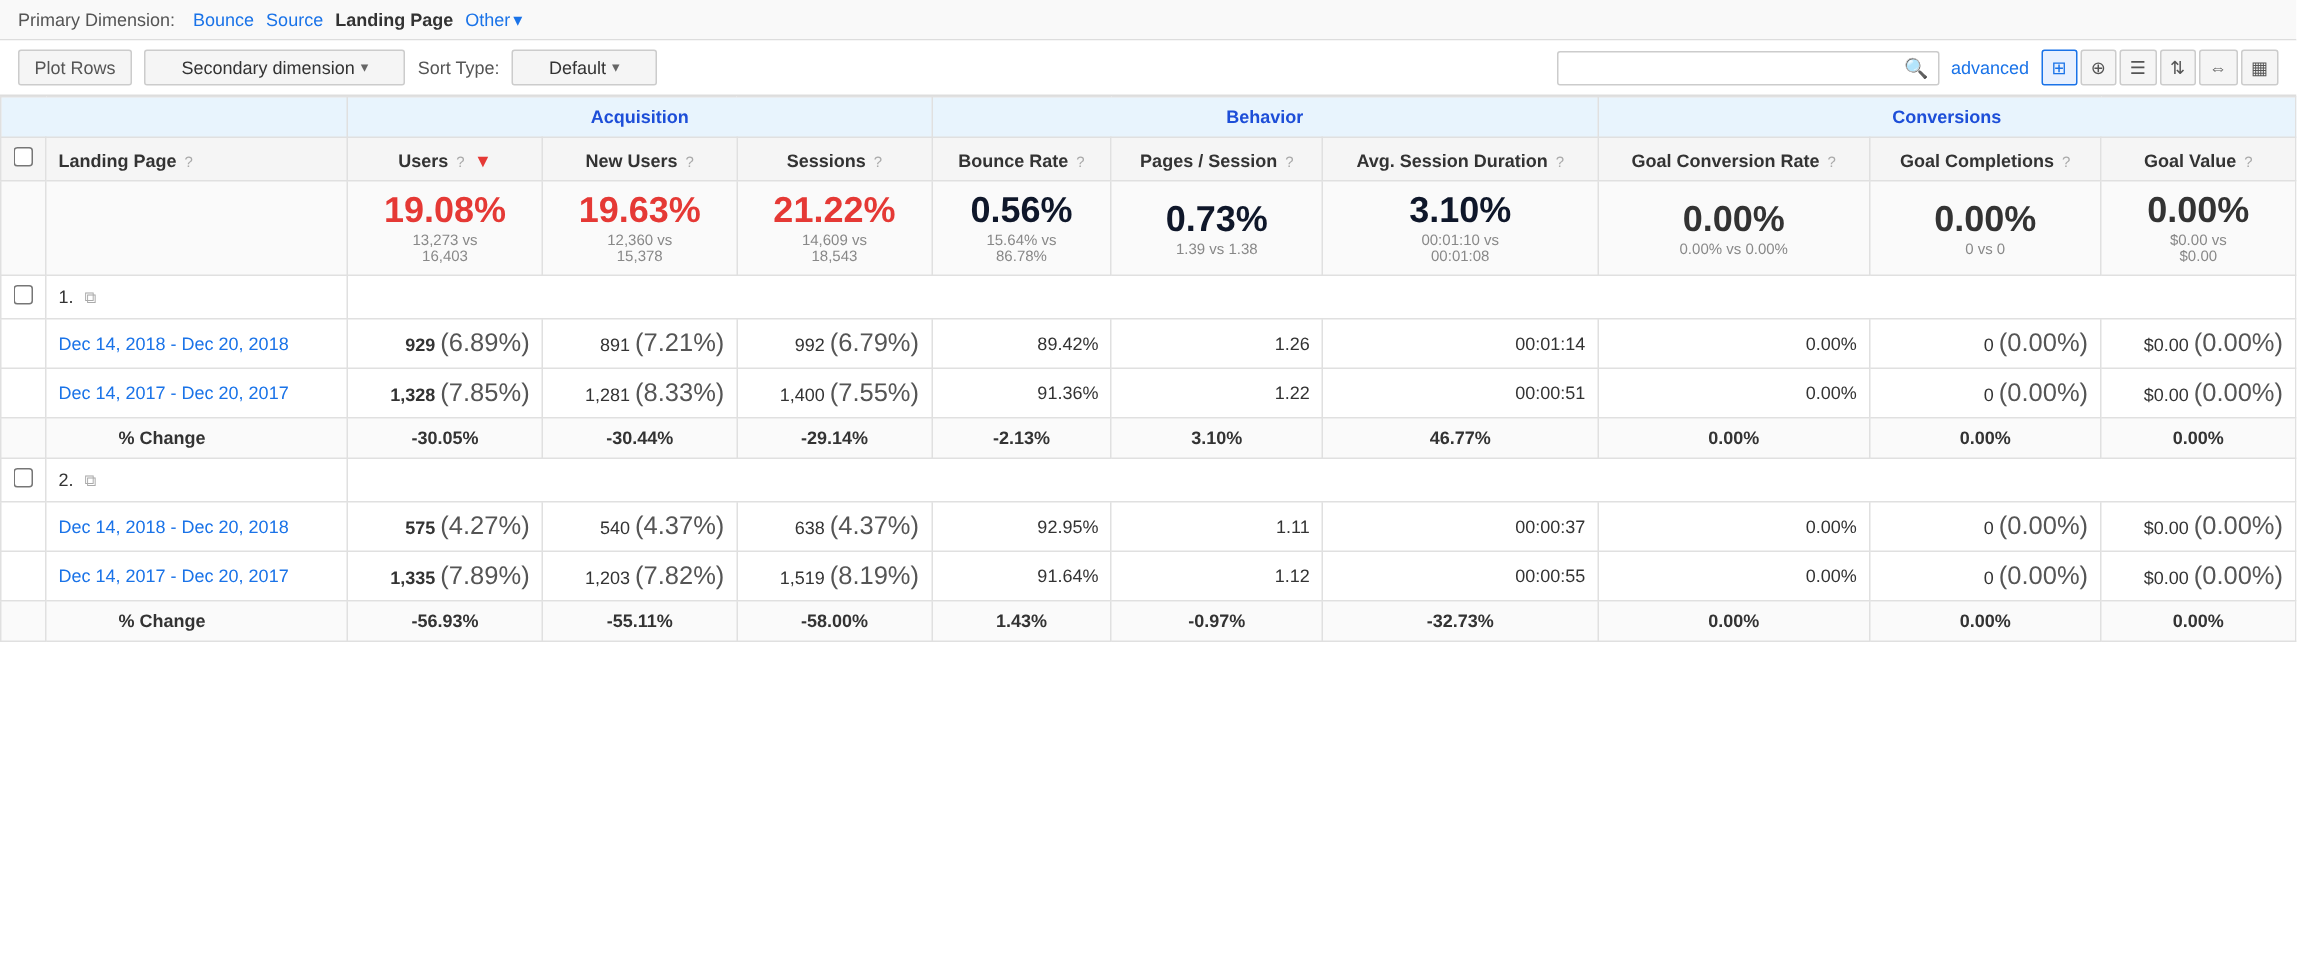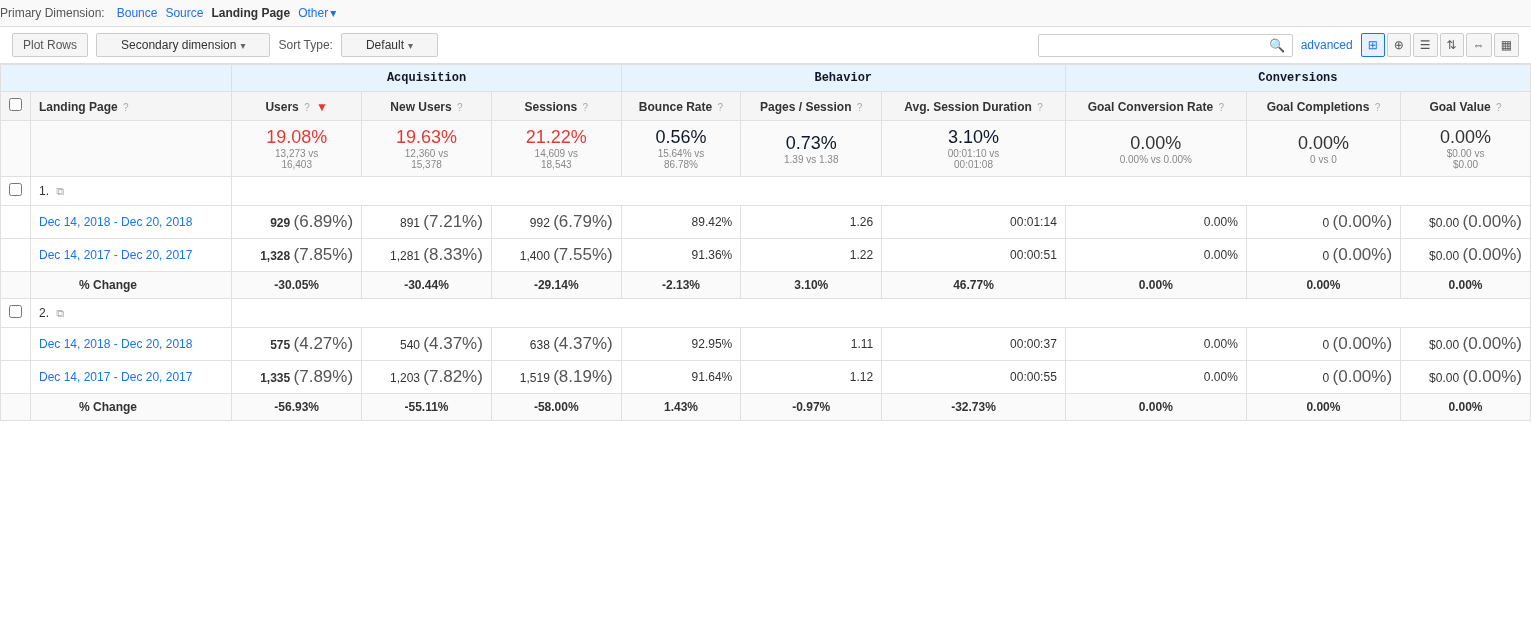--- a/index.html
+++ b/index.html
@@ -1,20 +1,20 @@
 <!DOCTYPE html>
 <html><head>
   <meta charset="utf-8">
   <style>
     * { box-sizing: border-box; margin: 0; padding: 0; }
     body { font-family: Arial, sans-serif; font-size: 12px; color: #333; background: #fff; overflow-x: auto; }
 
     
     .primary-dimension-bar {
-      display: flex; align-items: center; padding: 6px 0; background: #f9f9f9;
+      display: flex; align-items: center; padding: 6px 12px; background: #f9f9f9;
       border-bottom: 1px solid #ddd; gap: 8px; font-size: 12px;
     }
     .primary-dimension-bar .label { color: #555; margin-right: 4px; }
     .dim-link { color: #1a73e8; cursor: pointer; text-decoration: none; }
     .dim-link.active { color: #333; font-weight: bold; text-decoration: none; cursor: default; }
     .other-dropdown { color: #1a73e8; cursor: pointer; display: flex; align-items: center; gap: 2px; }
 
     
     .toolbar {
       display: flex; align-items: center; padding: 6px 12px; background: #fff;
@@ -51,34 +51,33 @@
     
     .data-table { width: 100%; border-collapse: collapse; font-size: 12px; }
     .data-table th, .data-table td {
       border: 1px solid #e0e0e0; padding: 6px 8px; text-align: right; vertical-align: middle;
     }
     .data-table th { background: #f5f5f5; font-weight: normal; color: #555; }
     .data-table td.left-col { text-align: left; }
     .data-table th.left-col { text-align: left; }
 
     .section-header th {
-      background: #e8f4fd; text-align: center; font-weight: bold; color: #0f172a;
+      background: #e8f4fd; text-align: center; font-weight: bold; color: #1d4ed8;
       font-size: 12px;
-      font-family: Liberation Mono, monospace;
     }
     .col-header th {
       background: #f5f5f5; vertical-align: bottom; text-align: center;
     }
     .col-header th .col-name { font-weight: bold; color: #333; }
 
     .summary-row td {
       background: #fafafa; text-align: center;
     }
     .summary-row td.left-col { text-align: left; }
-    .big-pct { font-size: 18px; font-weight: normal; display: block; }
+    .big-pct { font-size: 24px; font-weight: bold; display: block; }
     .sub-text { font-size: 10px; color: #888; display: block; }
     .red { color: #e53935; }
     .green { color: #0f172a; }
 
     .row-num { color: #333; font-weight: normal; }
     .blue-link { color: #1a73e8; cursor: pointer; text-decoration: none; }
     .pct-small { font-weight: normal; color: #555; font-size: 17px; }
 
     .change-row td { background: #fafafa; font-weight: bold; color: #333; }
     .change-row td.left-col { font-weight: bold; padding-left: 48px; }

